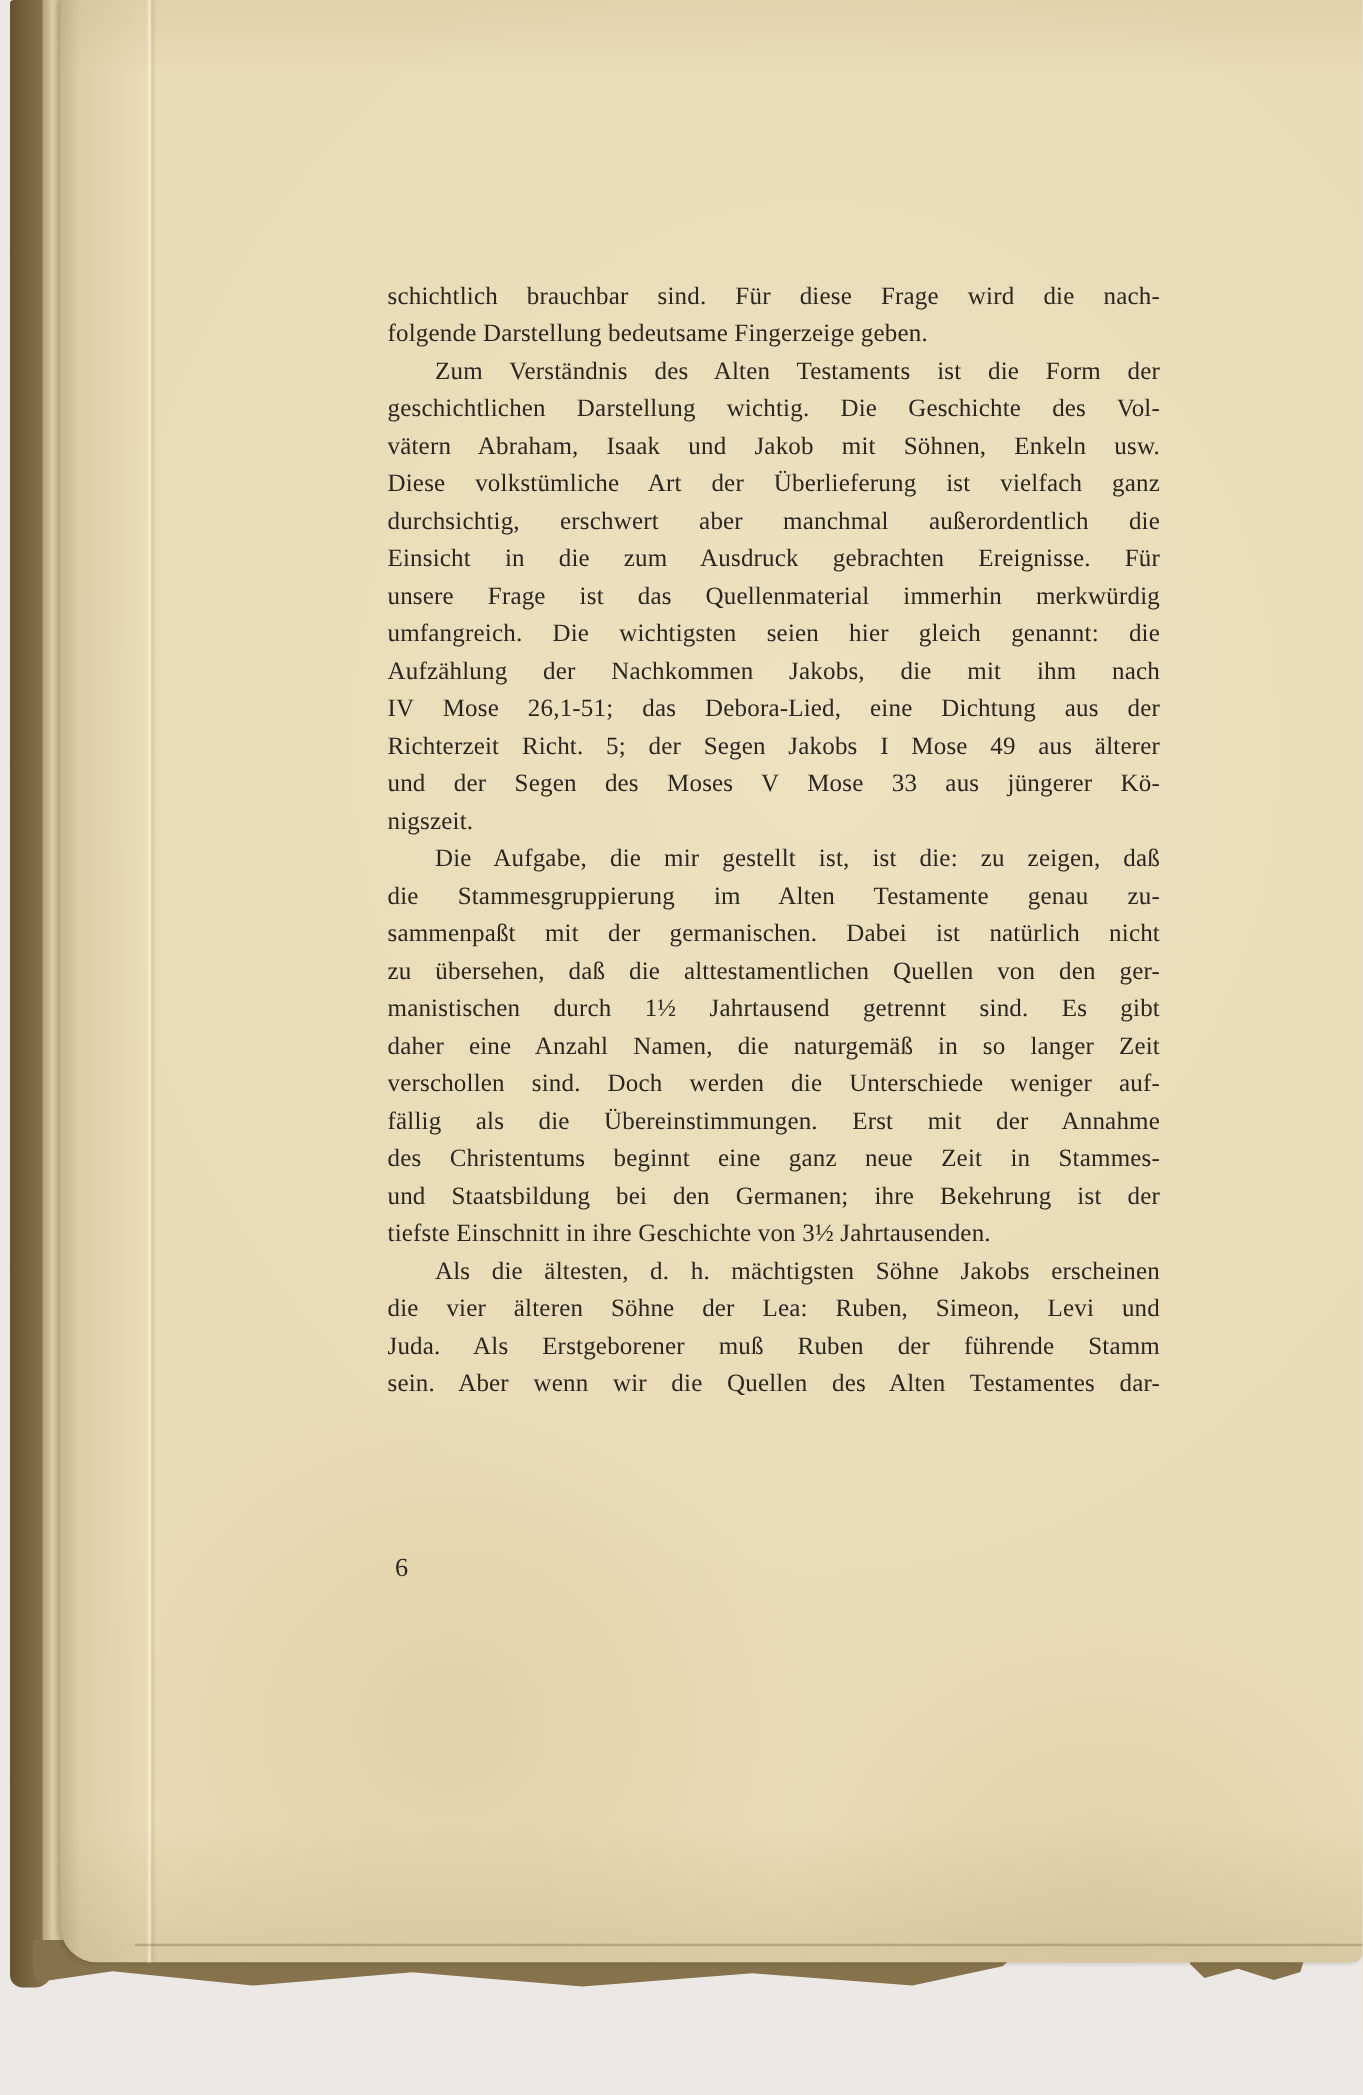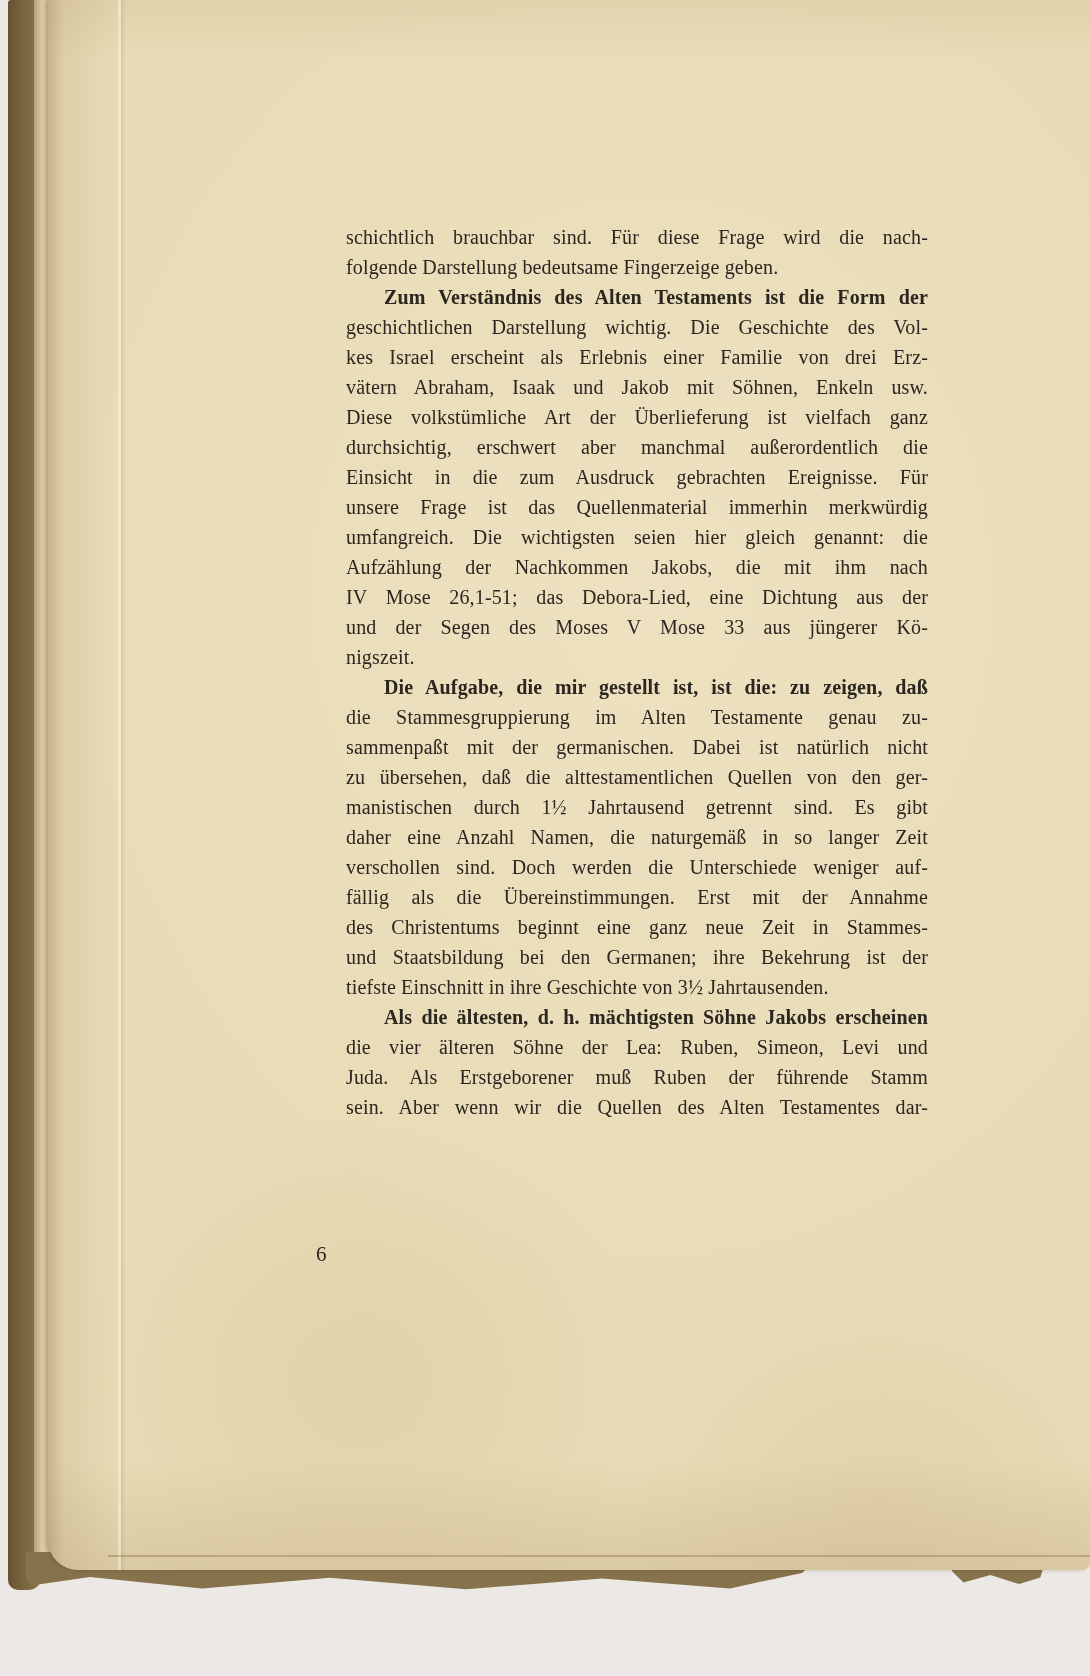--- a/index.html
+++ b/index.html
@@ -102,28 +102,26 @@
     color: #2b2620;
     font-size: 20px;
     line-height: 30px;
     letter-spacing: 0.15px;
   }
   .line {
     height: 30px;
     text-align: justify;
     text-align-last: justify;
     overflow: hidden;
-    margin-left: 36px;
   }
   .line.end {
     text-align-last: left;
   }
   .line.first {
     text-indent: 38px;
-    font-weight: bold;
   }
   .pagenum {
     position: absolute;
     left: 268px;
     top: 1242px;
     color: #2b2620;
     font-size: 21px;
   }
 </style>
 </head>
@@ -143,29 +141,29 @@
     <div class="textblock">
 
       <div>
         <div class="line">schichtlich brauchbar sind. Für diese Frage wird die nach-</div>
         <div class="line end">folgende Darstellung bedeutsame Fingerzeige geben.</div>
       </div>
 
       <div>
         <div class="line first">Zum Verständnis des Alten Testaments ist die Form der</div>
         <div class="line">geschichtlichen Darstellung wichtig. Die Geschichte des Vol-</div>
-        <div class="line">kes Israel erscheint als Erlebnis einer Familie von drei Erz-</div>
         <div class="line">vätern Abraham, Isaak und Jakob mit Söhnen, Enkeln usw.</div>
         <div class="line">Diese volkstümliche Art der Überlieferung ist vielfach ganz</div>
         <div class="line">durchsichtig, erschwert aber manchmal außerordentlich die</div>
         <div class="line">Einsicht in die zum Ausdruck gebrachten Ereignisse. Für</div>
         <div class="line">unsere Frage ist das Quellenmaterial immerhin merkwürdig</div>
         <div class="line">umfangreich. Die wichtigsten seien hier gleich genannt: die</div>
         <div class="line">Aufzählung der Nachkommen Jakobs, die mit ihm nach</div>
         <div class="line">IV Mose 26,1-51; das Debora-Lied, eine Dichtung aus der</div>
+        <div class="line">Richterzeit Richt. 5; der Segen Jakobs I Mose 49 aus älterer</div>
         <div class="line">und der Segen des Moses V Mose 33 aus jüngerer Kö-</div>
         <div class="line end">nigszeit.</div>
       </div>
 
       <div>
         <div class="line first">Die Aufgabe, die mir gestellt ist, ist die: zu zeigen, daß</div>
         <div class="line">die Stammesgruppierung im Alten Testamente genau zu-</div>
         <div class="line">sammenpaßt mit der germanischen. Dabei ist natürlich nicht</div>
         <div class="line">zu übersehen, daß die alttestamentlichen Quellen von den ger-</div>
         <div class="line">manistischen durch 1½ Jahrtausend getrennt sind. Es gibt</div>

